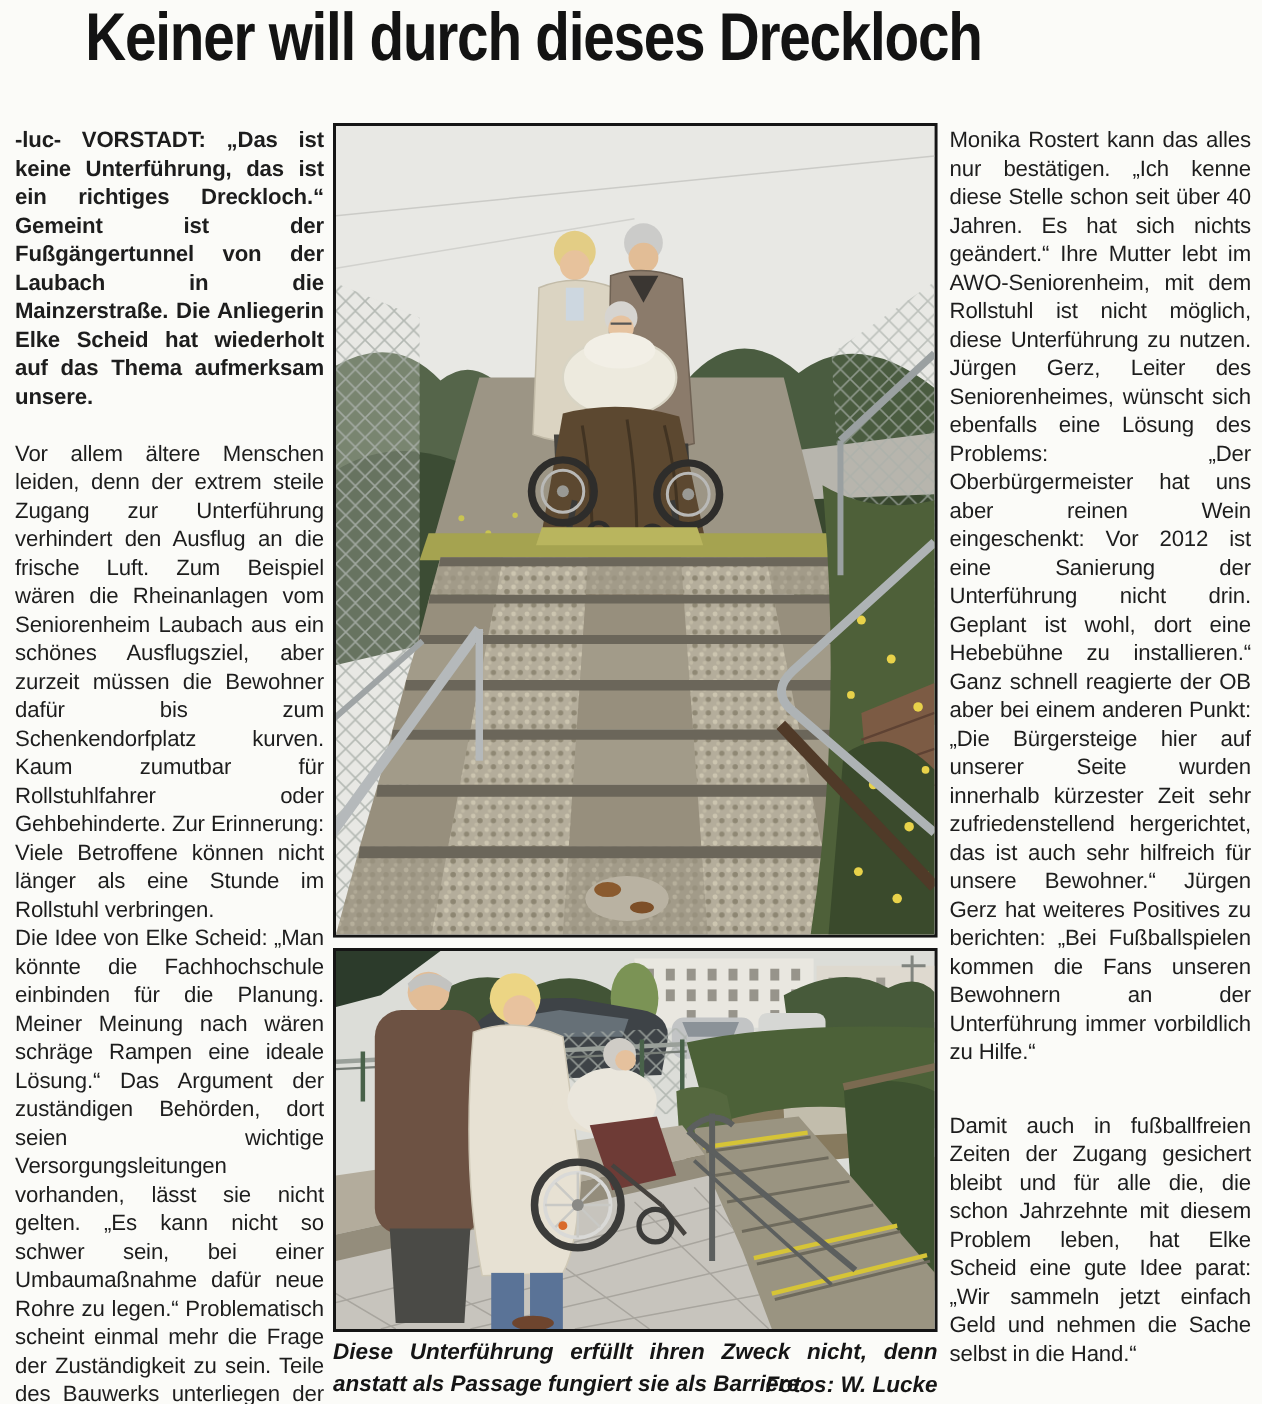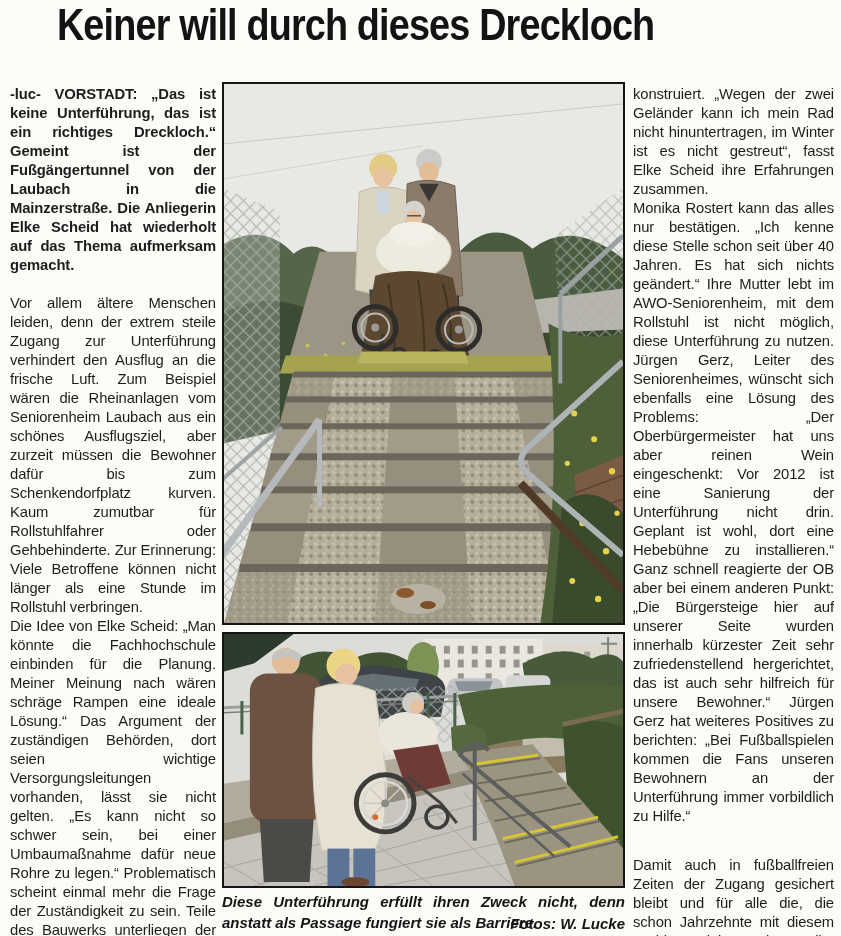--- a/index.html
+++ b/index.html
@@ -51,28 +51,27 @@
   .caption .cap-text{display:block;padding-right:0;}
 </style>
 </head>
 <body>
 
 <div class="page">
 
   <h1 class="headline"><span class="cx">Keiner will durch dieses Dreckloch</span></h1>
 
   <div class="col col-left">
-    <p class="lead" lang="de">-luc- VORSTADT: „Das ist keine Unterführung, das ist ein richtiges Dreckloch.“ Gemeint ist der Fußgängertunnel von der Laubach in die Mainzerstraße. Die Anliegerin Elke Scheid hat wiederholt auf das Thema aufmerksam gemacht.</p>
+    <p class="lead" lang="de">-luc- VORSTADT: „Das ist keine Unterführung, das ist ein richtiges Dreckloch.“ Gemeint ist der Fußgängertunnel von der Laubach in die Mainzerstraße. Die Anliegerin Elke Scheid hat wiederholt auf das Thema aufmerksam unsere.</p>
     <p lang="de">Vor allem ältere Menschen leiden, denn der extrem steile Zugang zur Unterführung verhindert den Ausflug an die frische Luft. Zum Beispiel wären die Rheinanlagen vom Seniorenheim Laubach aus ein schönes Ausflugsziel, aber zurzeit müssen die Bewohner dafür bis zum Schenkendorfplatz kurven. Kaum zumutbar für Rollstuhlfahrer oder Gehbehinderte. Zur Erinnerung: Viele Betroffene können nicht länger als eine Stunde im Rollstuhl verbringen.</p>
     <p lang="de">Die Idee von Elke Scheid: „Man könnte die Fachhochschule einbinden für die Planung. Meiner Meinung nach wären schräge Rampen eine ideale Lösung.“ Das Argument der zuständigen Behörden, dort seien wichtige Versorgungsleitungen vorhanden, lässt sie nicht gelten. „Es kann nicht so schwer sein, bei einer Umbaumaßnahme dafür neue Rohre zu legen.“ Problematisch scheint einmal mehr die Frage der Zuständigkeit zu sein. Teile des Bauwerks unterliegen der Zuständigkeit der Deutschen Bahn AG.</p>
 
   </div>
 
   <div class="col col-right">
-    <p lang="de">konstruiert. „Wegen der zwei Geländer kann ich mein Rad nicht hinuntertragen, im Winter ist es nicht gestreut“, fasst Elke Scheid ihre Erfahrungen zusammen.</p>
     <p lang="de">Monika Rostert kann das alles nur bestätigen. „Ich kenne diese Stelle schon seit über 40 Jahren. Es hat sich nichts geändert.“ Ihre Mutter lebt im AWO-Seniorenheim, mit dem Rollstuhl ist nicht möglich, diese Unterführung zu nutzen. Jürgen Gerz, Leiter des Seniorenheimes, wünscht sich ebenfalls eine Lösung des Problems: „Der Oberbürgermeister hat uns aber reinen Wein eingeschenkt: Vor 2012 ist eine Sanierung der Unterführung nicht drin. Geplant ist wohl, dort eine Hebebühne zu installieren.“ Ganz schnell reagierte der OB aber bei einem anderen Punkt: „Die Bürgersteige hier auf unserer Seite wurden innerhalb kürzester Zeit sehr zufriedenstellend hergerichtet, das ist auch sehr hilfreich für unsere Bewohner.“ Jürgen Gerz hat weiteres Positives zu berichten: „Bei Fußballspielen kommen die Fans unseren Bewohnern an der Unterführung immer vorbildlich zu Hilfe.“</p>
     <p lang="de" class="last">Damit auch in fußballfreien Zeiten der Zugang gesichert bleibt und für alle die, die schon Jahrzehnte mit diesem Problem leben, hat Elke Scheid eine gute Idee parat: „Wir sammeln jetzt einfach Geld und nehmen die Sache selbst in die Hand.“</p>
   </div>
 
   <div class="photo photo-top">
     <svg viewBox="0 0 401 540" preserveAspectRatio="none">
       <defs>
         <pattern id="pebb" width="9" height="9" patternUnits="userSpaceOnUse">
           <circle cx="2" cy="2" r="1.6" fill="#cfc8b2"></circle>
           <circle cx="6.5" cy="5" r="1.8" fill="#8b8470"></circle>

